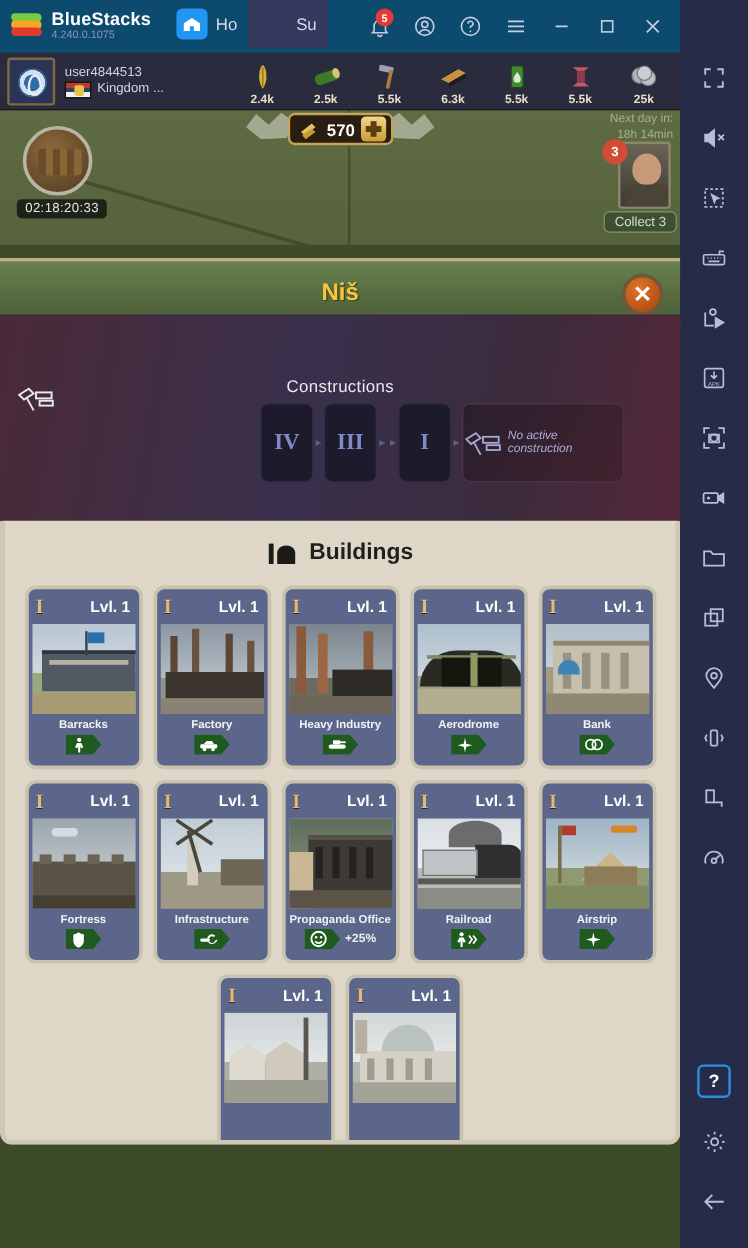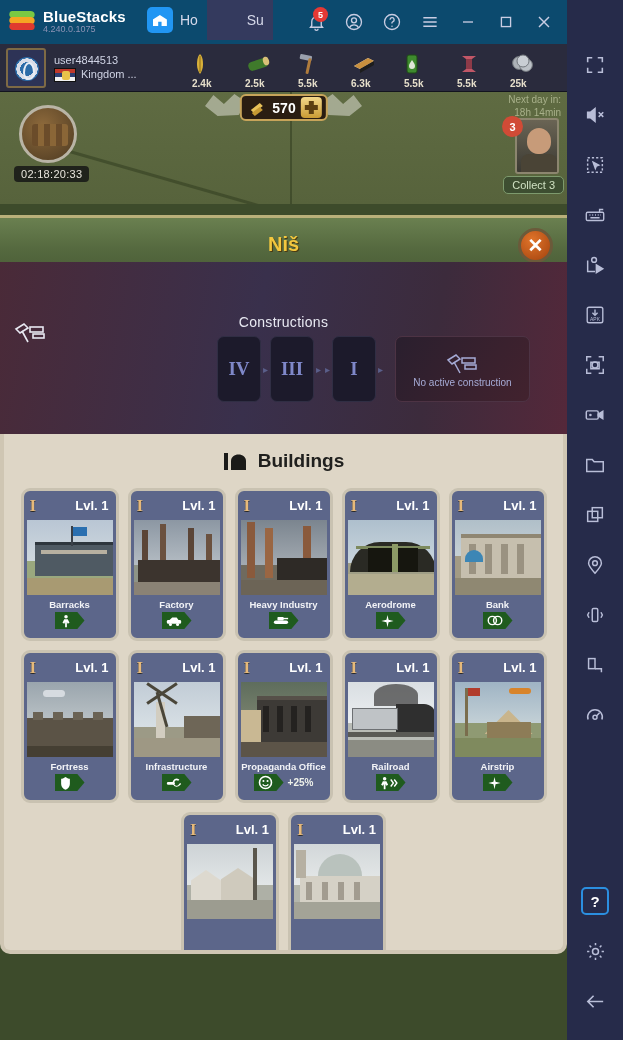--- a/index.html
+++ b/index.html
@@ -67,21 +67,21 @@
   .profile-box .pcirc::after{content:"";position:absolute;left:8px;top:5px;width:8px;height:14px;
      border:2px solid #e8edf5;border-radius:50% 50% 50% 50%/60% 60% 40% 40%;}
   .uinfo { margin-left: 8px; line-height: 1.25; }
   .uinfo .uname { color: #cfd3e4; font-size: 11px; }
   .uinfo .urow { display: flex; align-items: center; gap: 5px; }
   .uflag { width: 22px; height: 14px; background: linear-gradient(#c0392b 33%,#2e3f73 33% 66%,#f2f2f2 66%); border:1px solid #111; position:relative; }
   .uflag::after{content:"";position:absolute;left:7px;top:2px;width:8px;height:9px;background:#e8c34a;border-radius:2px;}
   .uinfo .ukingdom { color: #cfd3e4; font-size: 11px; }
 
   .resources { display: flex; align-items: flex-start; margin-left: auto; margin-right: 4px; }
-  .res { width: 53px; display: flex; flex-direction: column; align-items: flex-start; padding-top: 3px; }
+  .res { width: 53px; display: flex; flex-direction: column; align-items: center; padding-top: 3px; }
   .res .rico { height: 26px; display:flex; align-items:center; justify-content:center; }
   .res .rnum { color: #e6dfcb; font-size: 10px; font-weight: bold; margin-top: 1px; }
 
   
   .mapstrip { position: absolute; left: 0; top: 48px; width: 567px; height: 112px;
      background: linear-gradient(180deg,#5f6b42,#57633c); overflow: hidden; }
   .mapstrip .ln { position: absolute; background: rgba(40,50,25,.45); }
   .crate { position: absolute; left: 19px; top: 13px; width: 58px; height: 58px; border-radius: 50%;
      background: radial-gradient(circle at 40% 35%, #8e6a3c, #4d3a21); border: 3px solid #b9b4a5; }
   .crate::after { content:""; position:absolute; left:10px; top:16px; width:36px; height:22px;
@@ -122,22 +122,22 @@
      background: linear-gradient(100deg,#4a2a38,#39304c 45%,#3c2b3c 75%,#55283a); }
   .hammer-ico { position: absolute; left: 14px; top: 58px; width: 34px; height: 24px; }
   .constr-label { position: absolute; left: 0; top: 52px; width: 567px; text-align: center;
      color: #e8e9f2; font-size: 14px; letter-spacing: .3px; }
   .queue { position: absolute; left: 217px; top: 74px; height: 66px; display: flex; align-items: center; }
   .qslot { width: 44px; height: 66px; background: #1c1a2b; border-radius: 7px; border: 1px solid #302e44;
      display: flex; align-items: center; justify-content: center; color: #7f88c9; font-size: 19px;
      font-family: "Liberation Serif", serif; font-weight: bold; }
   .qsep { width: 9px; text-align: center; color: #5a5f8a; font-size: 10px; }
   .qmain { width: 135px; height: 66px; background: linear-gradient(120deg,#2a1f2e,#42222e);
-     border-radius: 7px; border: 1px solid #4d3344; margin-left: 10px;
-     display: flex; flex-direction: column; align-items: center; justify-content: center; gap: 2px; }
+     border-radius: 7px; border: 1px solid #4d3344; margin-left: 0;
+     display: flex; align-items: center; justify-content: center; gap: 2px; font-style: italic; }
   .qmain .qtxt { color: #a6abd6; font-size: 10px; }
 
   
   .bpanel { position: absolute; left: 0; top: 390px; width: 567px; height: 520px;
      background: #ded6c6; border-left: 4px solid #cfc6b3; border-right: 4px solid #cfc6b3;
      border-bottom: 4px solid #cfc6b3; border-radius: 0 0 10px 10px; overflow: hidden; }
   .bhdr { display: flex; align-items: center; justify-content: center; gap: 9px; height: 54px; }
   .bhdr .btitle { color: #20201e; font-size: 19px; font-weight: bold; }
   .bgrid { display: flex; flex-wrap: wrap; justify-content: center; gap: 9px; padding: 0 14px; }
   .bcard { width: 98px; height: 153px; background: #5c668a; border: 3px solid #c9c2b1; border-radius: 9px;

